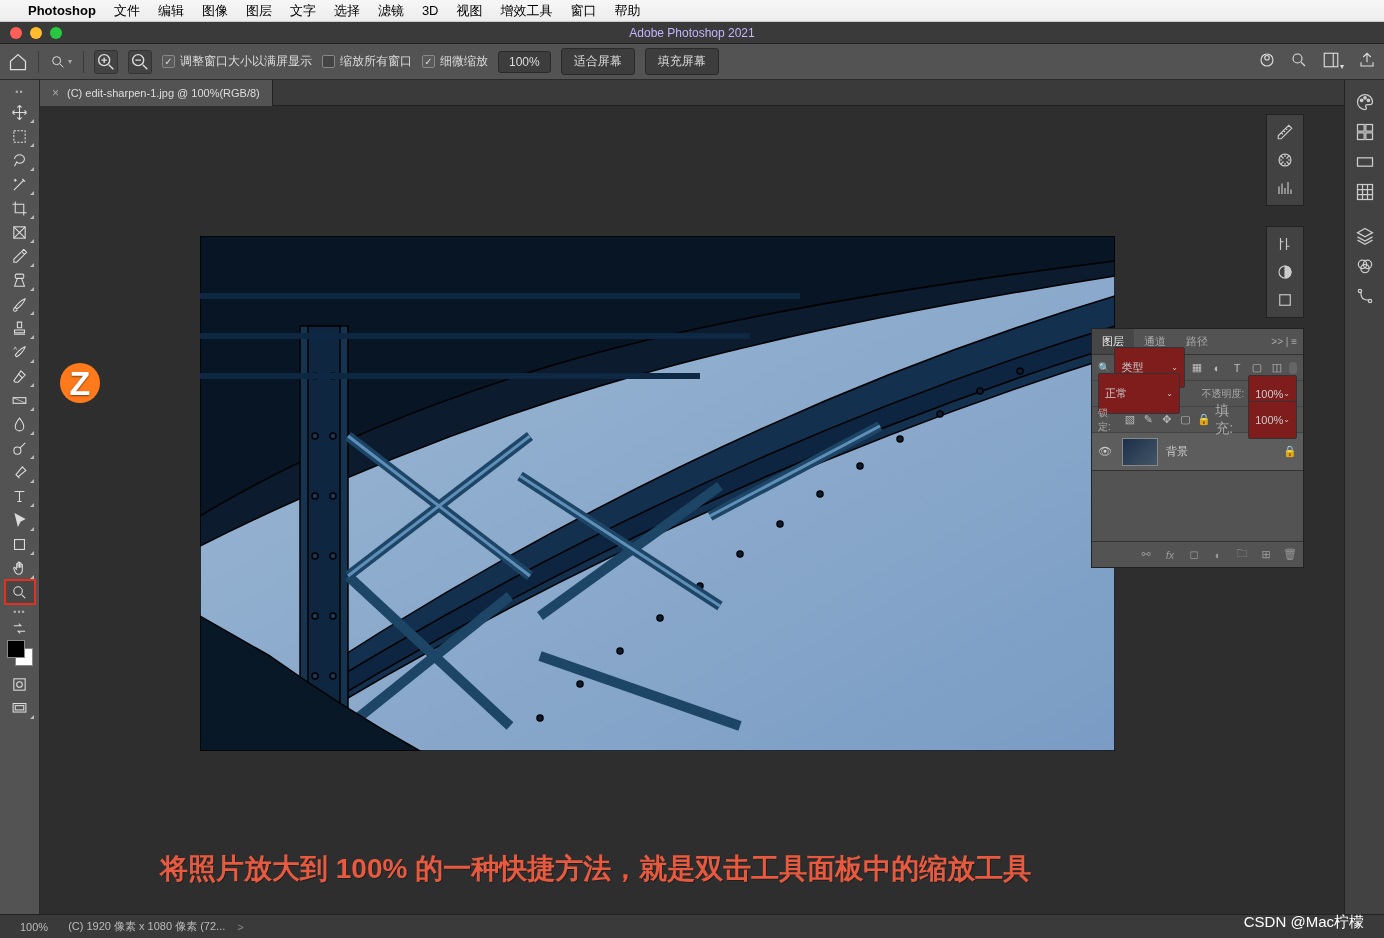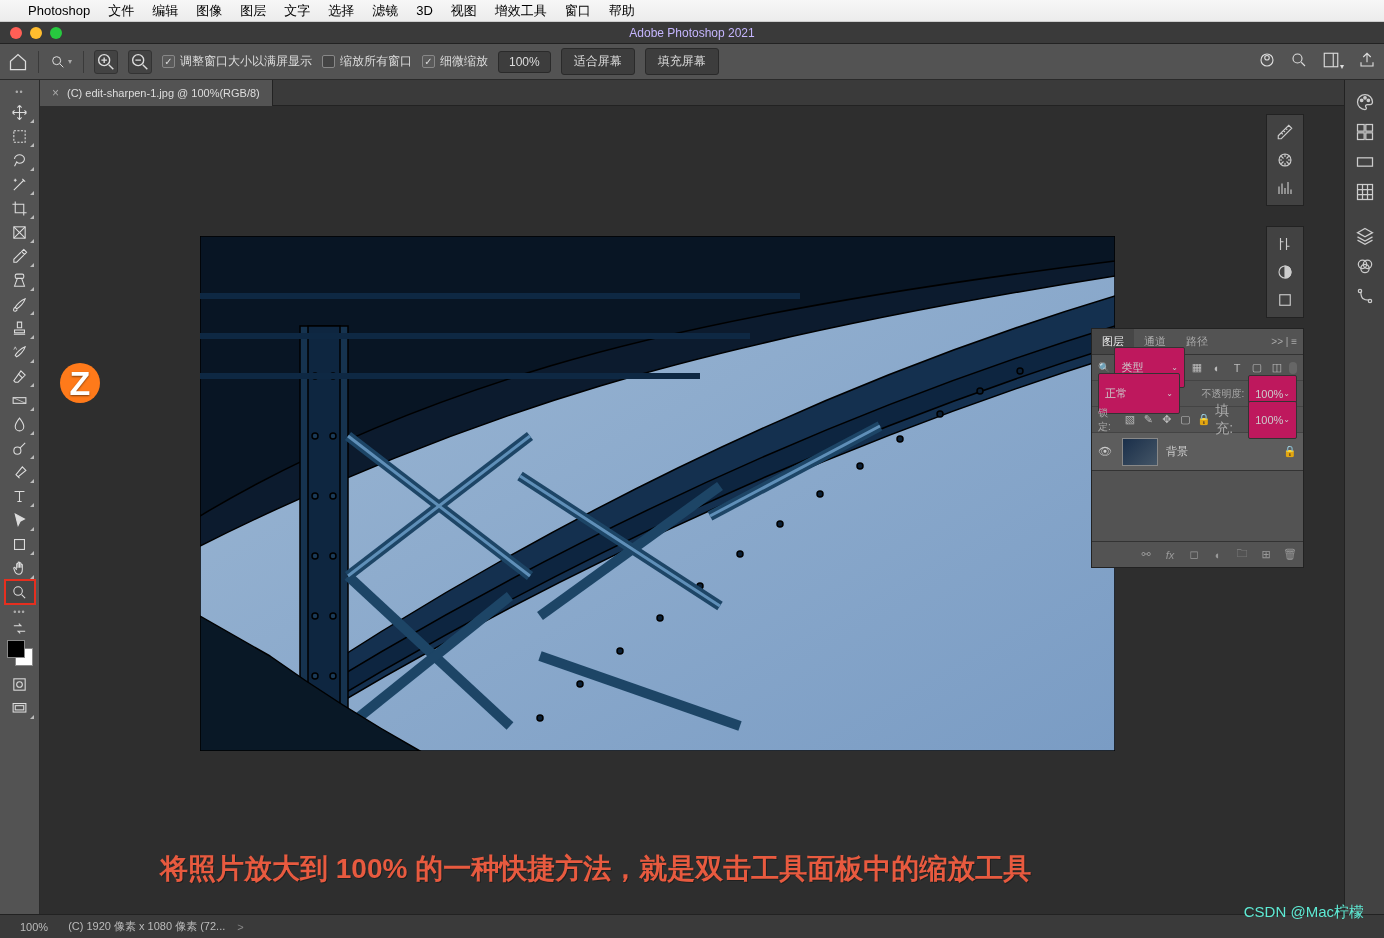--- a/index.html
+++ b/index.html
@@ -1,19 +1,19 @@
 <!DOCTYPE html>
 <html><head>
 <meta charset="utf-8">
 <style>
 *{margin:0;padding:0;box-sizing:border-box;font-family:-apple-system,"Helvetica Neue",Arial,sans-serif;user-select:none}
 body{width:1384px;height:938px;background:#2e2e2e;overflow:hidden;position:relative}
 .mac-menubar{height:22px;background:linear-gradient(#f7f7f7,#ececec);display:flex;align-items:center;padding:0 10px;font-size:13px;color:#000;gap:18px;border-bottom:1px solid #ccc}
 .mac-menubar .apple{font-size:14px}
-.mac-menubar .app{font-weight:400}
+.mac-menubar .app{font-weight:700}
 .titlebar{height:22px;background:#3a3a3a;display:flex;align-items:center;position:relative;border-bottom:1px solid #222}
 .traffic{display:flex;gap:8px;padding-left:10px}
 .tl{width:12px;height:12px;border-radius:50%}
 .tl.r{background:#ff5f56}.tl.y{background:#ffbd2e}.tl.g{background:#27c93f}
 .titlebar .title{position:absolute;left:50%;transform:translateX(-50%);color:#c4b5fd;font-size:12px}
 .optbar{height:36px;background:#535353;border-bottom:1px solid #2a2a2a;display:flex;align-items:center;padding:0 8px;color:#ddd;font-size:12px;gap:10px}
 .optbar .home{width:20px;height:20px;display:flex;align-items:center;justify-content:center}
 .optbar .sep{width:1px;height:22px;background:#3a3a3a}
 .optbar .ico{width:24px;height:24px;display:flex;align-items:center;justify-content:center;border:1px solid transparent;border-radius:3px}
 .optbar .ico.box{background:#434343;border:1px solid #333}
@@ -44,36 +44,36 @@
 .rstrip .p{width:28px;height:28px;display:flex;align-items:center;justify-content:center;color:#ccc;cursor:pointer}
 .rstrip .gap{height:12px}
 .rside{position:absolute;right:40px;top:8px;width:38px;background:#424242;border:1px solid #222;display:flex;flex-direction:column;align-items:center;padding:4px 0;gap:2px}
 .rside .p{width:28px;height:26px;display:flex;align-items:center;justify-content:center;color:#ccc}
 .layers{position:absolute;right:40px;top:222px;width:213px;background:#535353;border:1px solid #222;color:#ccc;font-size:11px}
 .layers .tabs{display:flex;height:26px;border-bottom:1px solid #333}
 .layers .tabs .lt{padding:0 10px;display:flex;align-items:center;color:#aaa;cursor:pointer}
 .layers .tabs .lt.on{background:#464646;color:#eee}
 .layers .tabs .ctr{margin-left:auto;display:flex;align-items:center;padding:0 6px;gap:6px;color:#aaa;font-size:10px}
 .layers .row{display:flex;align-items:center;height:26px;padding:0 6px;border-bottom:1px solid #444;gap:4px}
-.layers .sel{background:#be185d;border:1px solid #333;border-radius:2px;padding:12px 6px;flex:1;display:flex;justify-content:space-between;align-items:center;font-size:11px}
+.layers .sel{background:#7f1d1d;border:1px solid #333;border-radius:2px;padding:12px 6px;flex:1;display:flex;justify-content:space-between;align-items:center;font-size:11px}
 .layers .mini{width:16px;height:16px;display:flex;align-items:center;justify-content:center;color:#bbb}
 .layers .lyr{display:flex;align-items:center;height:38px;padding:0 6px;gap:8px;background:#5d5d5d;border-bottom:1px solid #333}
 .layers .eye{width:16px}
 .layers .thumb{width:36px;height:28px;background:linear-gradient(135deg,#1a2f4a,#456);border:1px solid #888}
 .layers .lock{margin-left:auto}
 .layers .empty{height:70px}
 .layers .foot{display:flex;height:26px;align-items:center;justify-content:flex-end;padding:0 6px;gap:10px;border-top:1px solid #333;color:#999}
 .layers .foot .i{width:14px;font-size:11px;text-align:center}
 .status{position:absolute;left:0;right:0;bottom:0;height:24px;background:#3a3a3a;border-top:1px solid #222;display:flex;align-items:center;color:#bbb;font-size:11px;padding:0 12px;gap:12px}
 .status .z{padding:3px 8px}
 .status .car{color:#888}
 .watermark{position:absolute;left:60px;top:363px;color:#fff;font-size:34px;font-weight:400;z-index:50;display:flex;align-items:center;text-shadow:0 1px 2px rgba(0,0,0,.5)}
 .watermark .zc{width:40px;height:40px;border-radius:50%;background:#ff7a1a;color:#fff;display:flex;align-items:center;justify-content:center;font-weight:700;margin-right:12px}
 .caption{position:absolute;left:160px;bottom:50px;color:#e85a3f;font-size:28px;font-weight:700;z-index:50;text-shadow:1px 1px 0 rgba(0,0,0,.3)}
-.csdn{position:absolute;right:20px;bottom:16px;color:#5eead4;font-size:15px;z-index:60}
+.csdn{position:absolute;right:20px;bottom:6px;color:#ffffff;font-size:15px;z-index:60}
 svg{fill:none;stroke:currentColor;stroke-width:1.5}
 </style>
 </head>
 <body>
 
 <div class="mac-menubar">
   <span class="apple"></span>
   <span class="app">Photoshop</span>
   <span>文件</span>
   <span>编辑</span>

